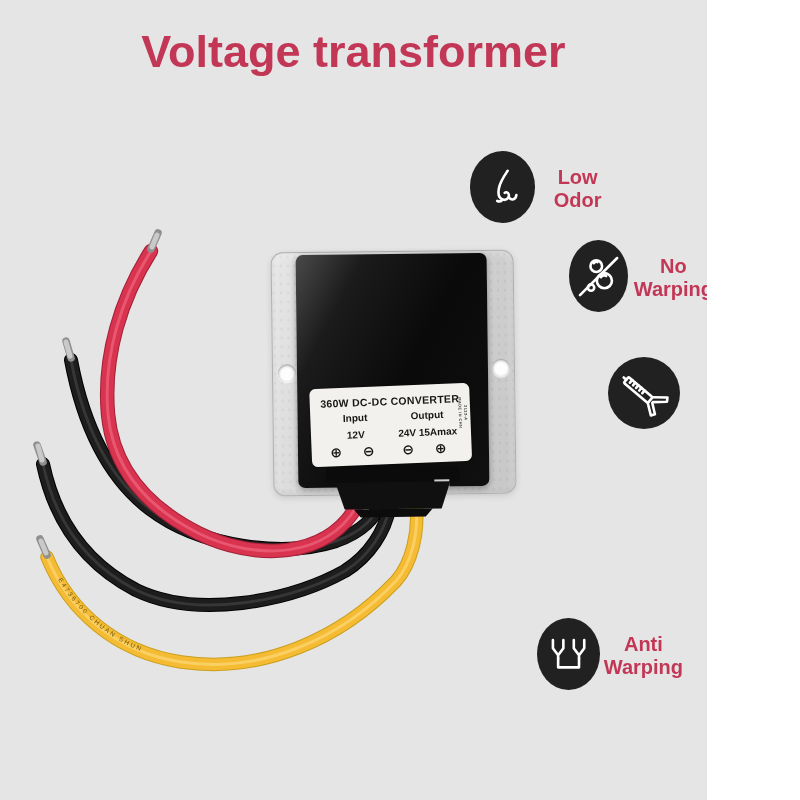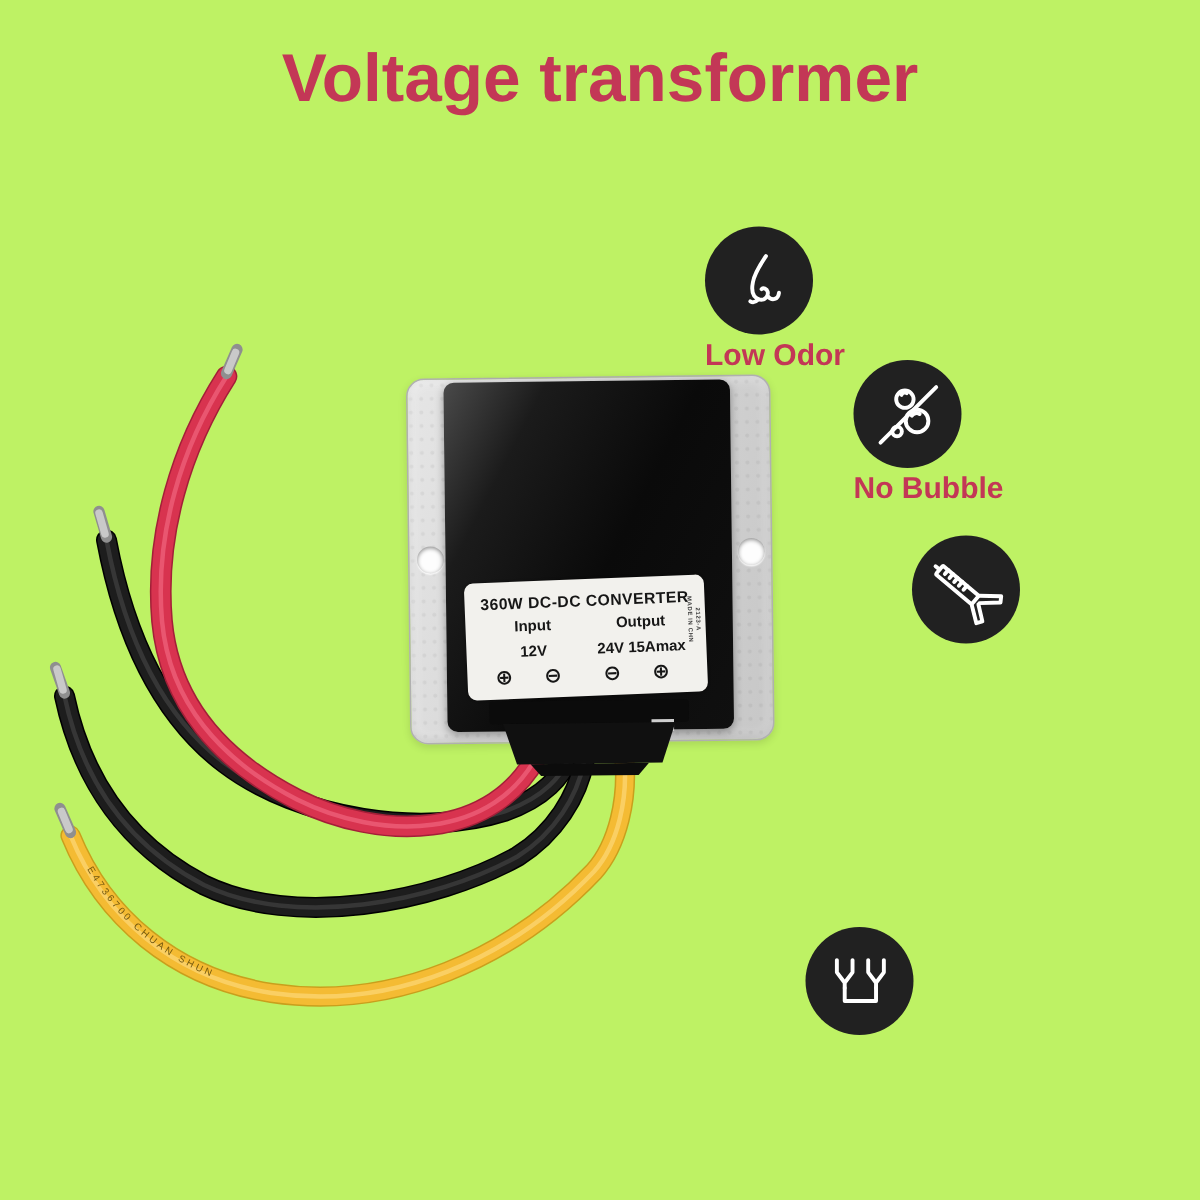--- a/index.html
+++ b/index.html
@@ -1,22 +1,22 @@
 <!DOCTYPE html>
 <html style="--accent: #c33756;"><head>
 <meta charset="utf-8">
 <style>
   html,body{margin:0;padding:0;background:#fff;}
-  .stage{position:relative;width:800px;height:800px;background:#bef264;overflow:hidden;
+  .stage{position:relative;width:707px;height:800px;background:#e5e5e5;overflow:hidden;
          font-family:"Liberation Sans",sans-serif;}
   
   .title{position:absolute;top:26px;left:0;width:100%;margin:0;text-align:center;
          font-size:45px;font-weight:bold;color:var(--accent,#c33756);letter-spacing:0;}
   
-  .feature{position:absolute;width:150px;display:flex;flex-direction:column;align-items:flex-start;z-index:3;}
+  .feature{position:absolute;width:150px;display:flex;flex-direction:row;align-items:center;z-index:3;}
   .icon-circle{width:72px;height:72px;border-radius:50%;background:#212121;
                display:flex;align-items:center;justify-content:center;}
   .icon-circle svg{width:58px;height:58px;}
   .glyph{stroke:#fff;stroke-width:4.5;fill:none;stroke-linecap:round;stroke-linejoin:round;}
   .glyph-fill{fill:#fff;stroke:none;}
   .feature-label{margin-top:3px;font-weight:bold;font-size:20px;line-height:1.12;
                  color:var(--accent,#c33756);text-align:center;}
   .f1{left:470px;top:151px}.f2{left:569px;top:240px}.f3{left:608px;top:357px}
   .f4{left:599px;top:491px}.f5{left:537px;top:618px}
   .f3 .feature-label{width:118px}.f5 .feature-label{width:100px}
@@ -149,21 +149,21 @@
     <div class="icon-circle">
       <svg viewBox="0 0 100 100">
         <circle class="glyph" cx="47" cy="33" r="10" stroke-width="4"></circle>
         <path class="glyph" d="M43,28 C44,26 47,25 49,26" stroke-width="2.5"></path>
         <circle class="glyph" cx="61" cy="58" r="13" stroke-width="4"></circle>
         <path class="glyph" d="M55,52 C57,49 61,48 64,50" stroke-width="2.5"></path>
         <circle class="glyph" cx="38" cy="70" r="5.5" stroke-width="3.5"></circle>
         <path class="glyph" d="M19,83 L83,19" stroke-width="4.5"></path>
       </svg>
     </div>
-    <div class="feature-label">No Bubble</div>
+    <div class="feature-label">No Warping</div>
   </div>
 
   <div class="feature f3">
     <div class="icon-circle">
       <svg viewBox="0 0 100 100">
         <g transform="rotate(40 50 50)">
           <rect class="glyph" x="12" y="46" width="54" height="13" rx="2" stroke-width="4"></rect>
           <path class="glyph" d="M20,46 v6 M27,46 v6 M34,46 v6 M41,46 v6 M48,46 v6" stroke-width="2"></path>
           <path class="glyph" d="M66,46 L86,30 L90,36 L72,52" stroke-width="4"></path>
           <path class="glyph" d="M66,59 L84,72 L88,66 L72,54" stroke-width="4"></path>
@@ -175,15 +175,16 @@
 
 
   <div class="feature f5">
     <div class="icon-circle">
       <svg viewBox="0 0 100 100">
         <path class="glyph" d="M24,26 L24,40 L33,52 L33,58 M42,26 L42,40 L33,52" stroke-width="4.5" stroke-linecap="square"></path>
         <path class="glyph" d="M60,26 L60,40 L69,52 L69,58 M78,26 L78,40 L69,52" stroke-width="4.5" stroke-linecap="square"></path>
         <path class="glyph" d="M33,58 L33,73 L69,73 L69,58" stroke-width="4.5" stroke-linecap="square"></path>
       </svg>
     </div>
+    <div class="feature-label">Anti Warping</div>
   </div>
 
 </div>
 
 </body></html>

